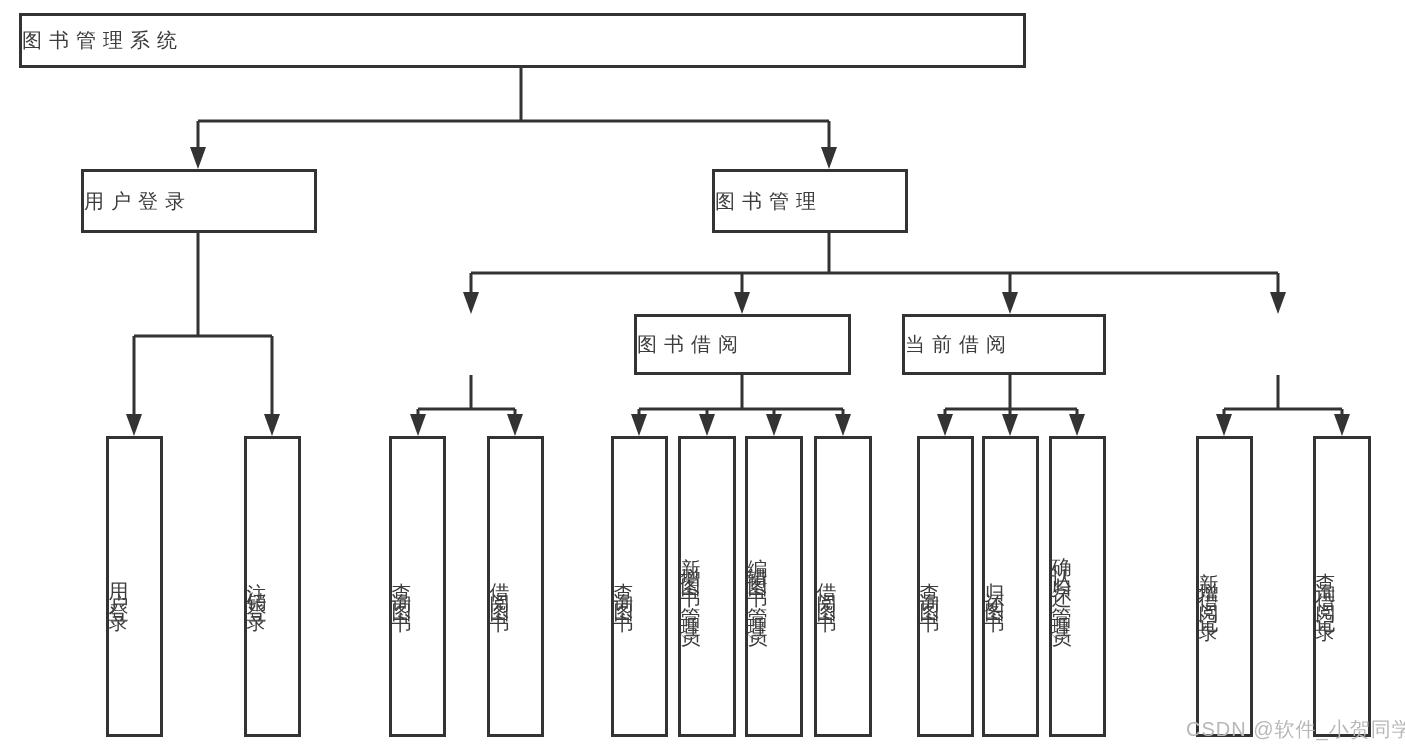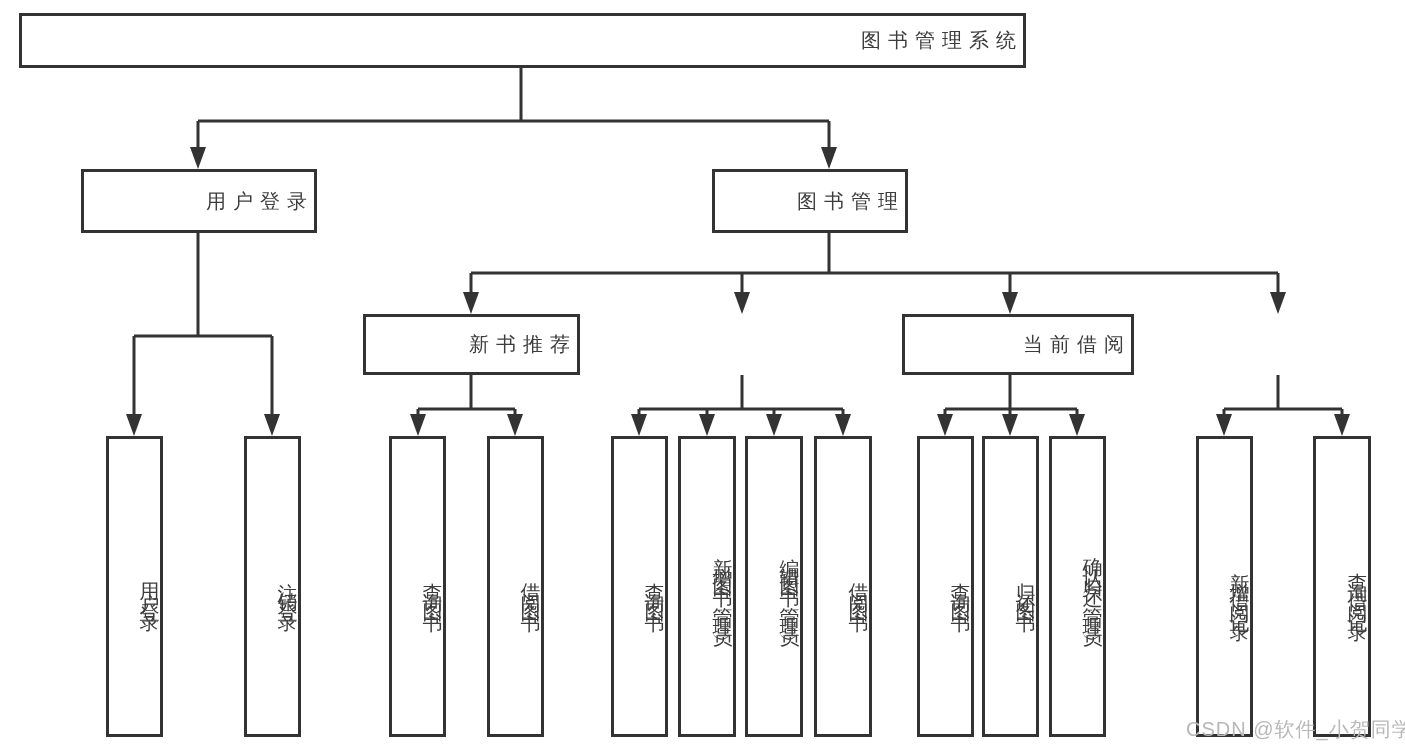--- a/index.html
+++ b/index.html
@@ -5,21 +5,21 @@
   html,body { margin:0; padding:0; background:#ffffff; }
   .canvas {
     position:relative; width:1405px; height:747px;
     background:#ffffff; overflow:hidden;
     font-family:"Liberation Sans","DejaVu Sans",sans-serif;
   }
   svg.connectors { position:absolute; left:0; top:0; z-index:1; }
   .box {
     position:absolute; box-sizing:border-box;
     background:#ffffff; border:3px solid #333333;
-    display:flex; align-items:center; justify-content:flex-end;
+    display:flex; align-items:center; justify-content:flex-start;
     color:#3c3c3c; z-index:2;
   }
   .hlabel { font-size:20px; letter-spacing:7px; white-space:nowrap; }
   .vlabel {
     writing-mode:vertical-rl; text-orientation:mixed;
     font-size:20px; letter-spacing:10px; line-height:1; white-space:nowrap;
   }
   .watermark {
     position:absolute; left:1186px; top:716px; z-index:3;
     font-size:20px; color:#b8b8b8; letter-spacing:1px; white-space:nowrap;
@@ -84,24 +84,24 @@
     <span class="hlabel">图书管理系统</span>
   </div>
 
   <div class="box" style="left:81px;top:169px;width:236px;height:64px;">
     <span class="hlabel">用户登录</span>
   </div>
   <div class="box" style="left:712px;top:169px;width:196px;height:64px;">
     <span class="hlabel">图书管理</span>
   </div>
 
-  <div class="box" style="left:363px;top:314px;width:217px;height:61px;">
-    <span class="hlabel">新书推荐</span>
+  <div class="box" style="left:634px;top:314px;width:217px;height:61px;">
+    <span class="hlabel">图书借阅</span>
   </div>
-  <div class="box" style="left:902px;top:314px;width:232px;height:61px;">
+  <div class="box" style="left:902px;top:314px;width:204px;height:61px;">
     <span class="hlabel">当前借阅</span>
   </div>
 
   <div class="box" style="left:106px;top:436px;width:57px;height:301px;">
     <span class="vlabel">用户登录</span>
   </div>
   <div class="box" style="left:244px;top:436px;width:57px;height:301px;">
     <span class="vlabel">注销登录</span>
   </div>
 

